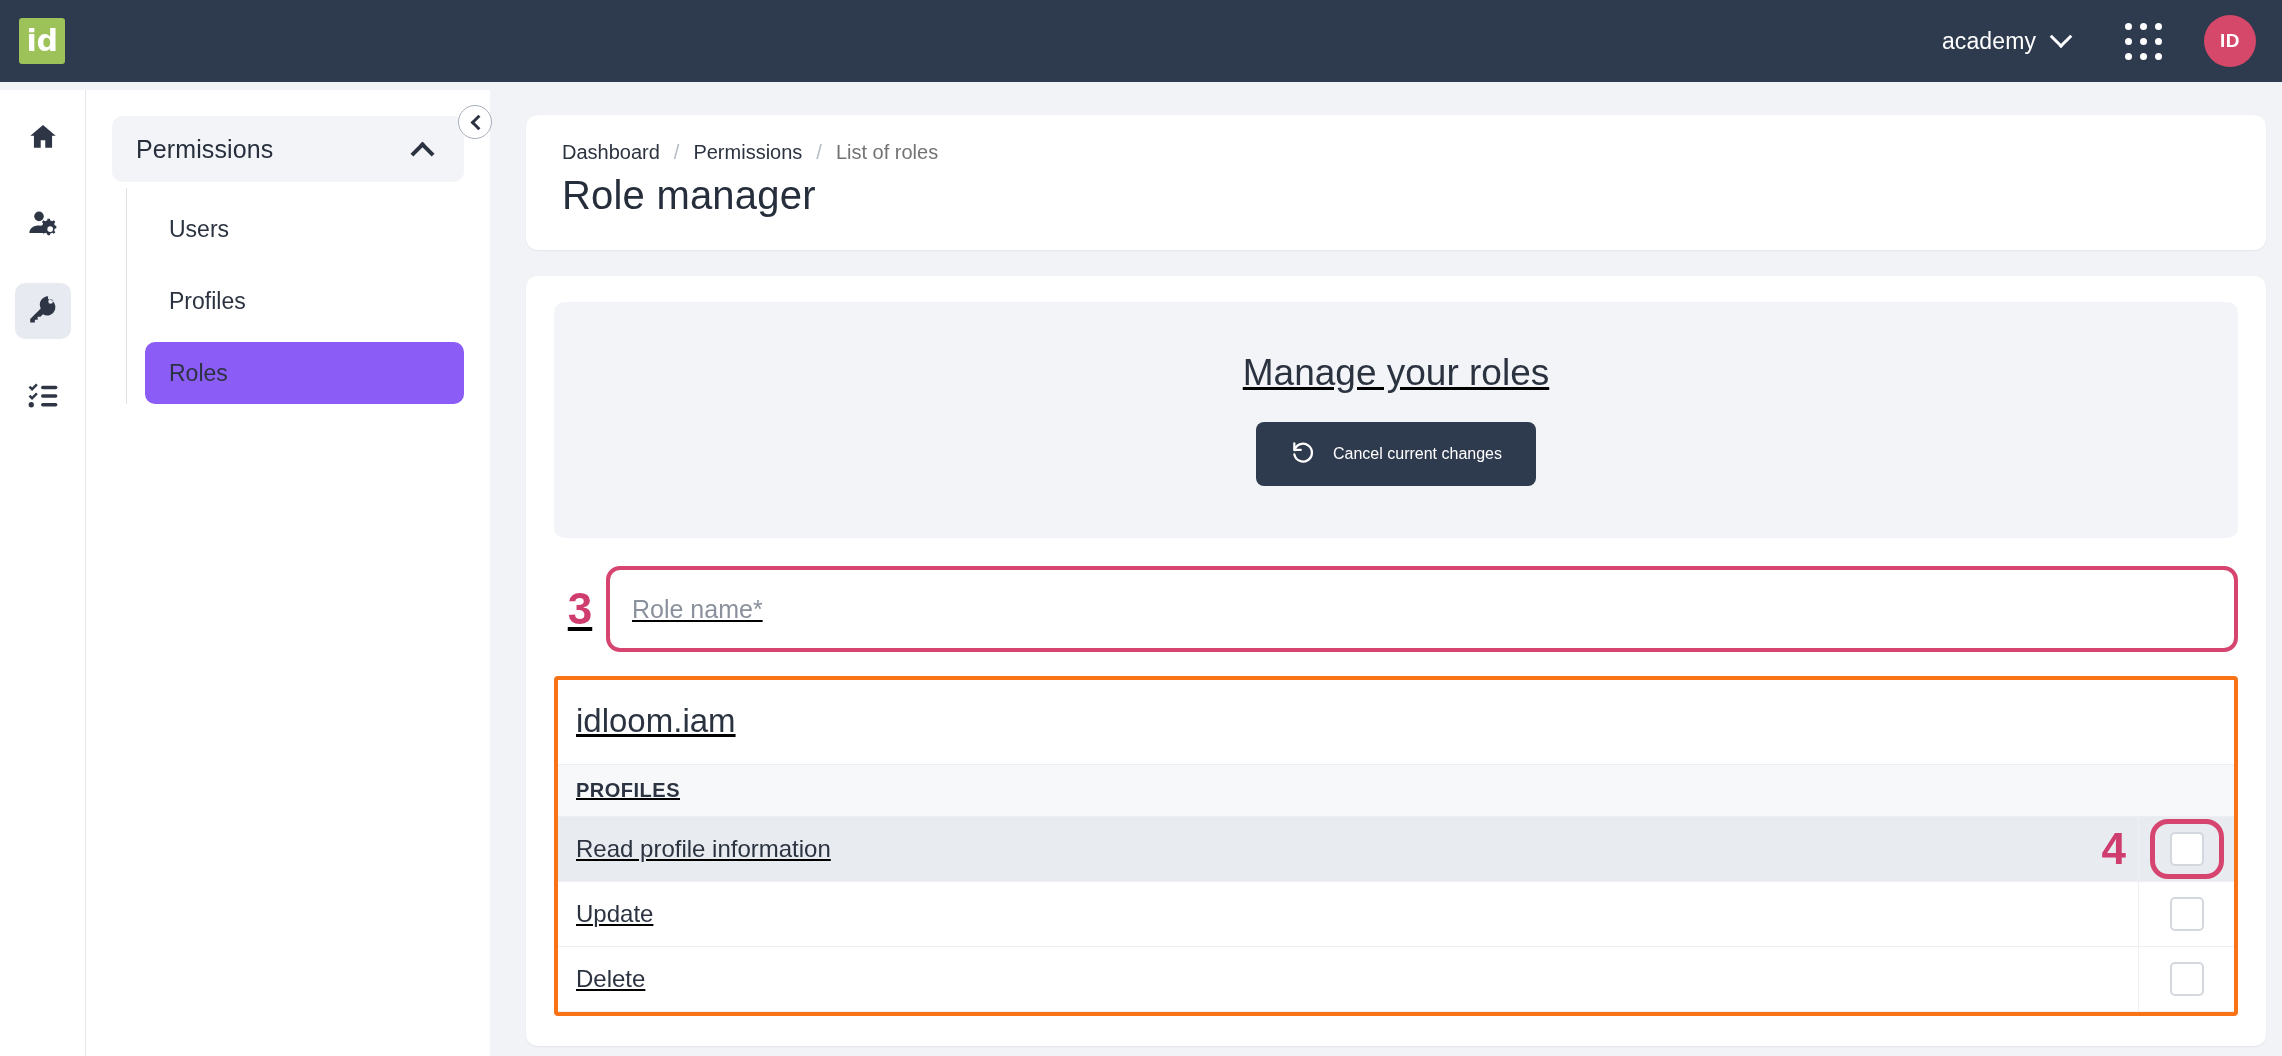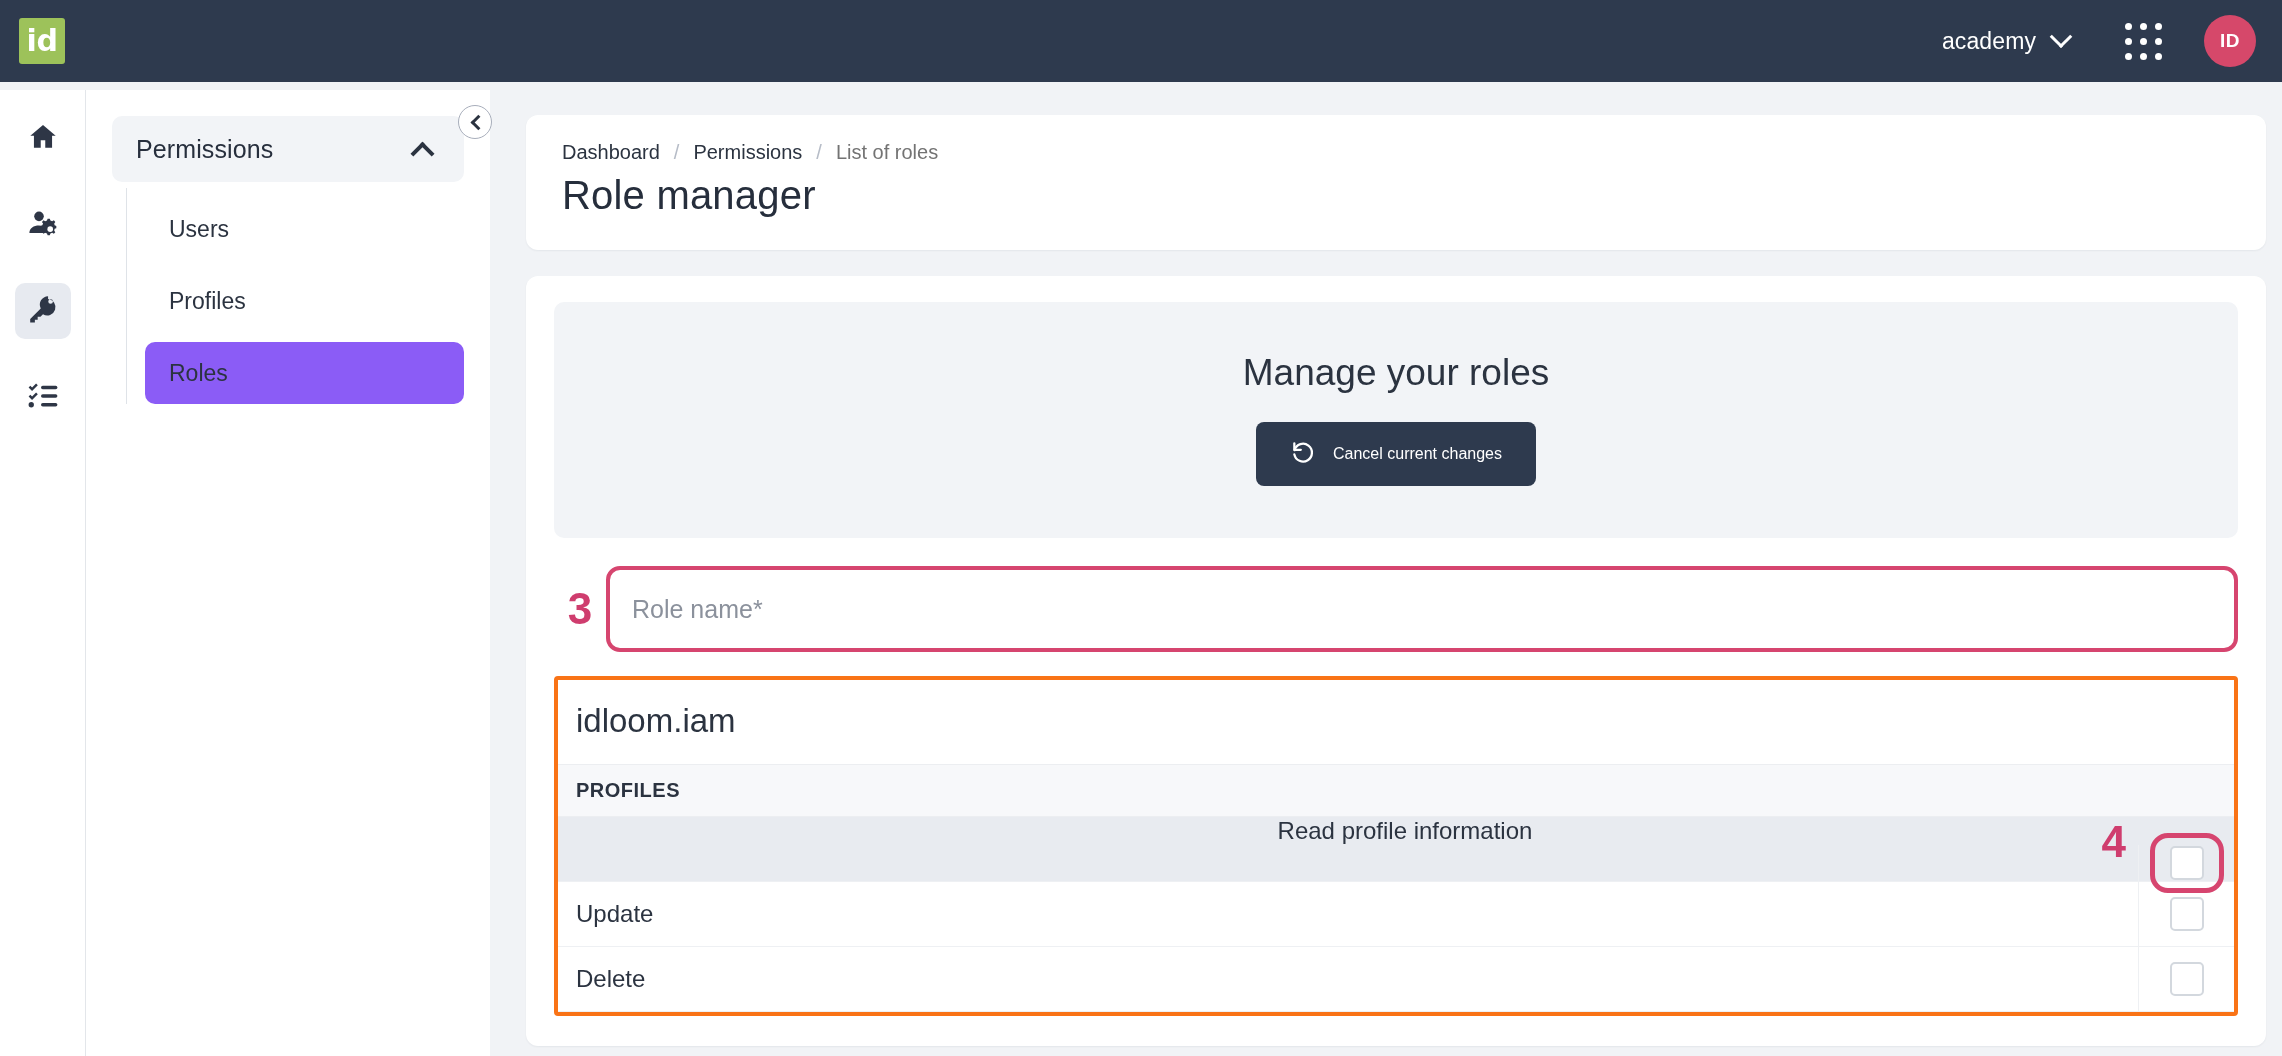--- a/index.html
+++ b/index.html
@@ -130,21 +130,21 @@
     display: flex; align-items: center; gap: 14px;
     font-size: 20px; color: #2b3340; margin-bottom: 9px;
   }
   .breadcrumb a { color: #2b3340; text-decoration: none; cursor: pointer; }
   .breadcrumb .sep { color: #b6bcc7; }
   .breadcrumb .cur { color: #737373; }
   .page-title {
     font-size: 40px; font-weight: 400; color: #262e3c; letter-spacing: .2px;
   }
 
-  .card-body { padding: 26px 28px 15px 28px; height: 770px; overflow: hidden; }
+  .card-body { padding: 26px 28px 15px 28px; height: 770px; overflow: hidden; text-decoration: underline; }
 
   .manage-panel {
     background: #f2f4f7; border-radius: 10px;
     padding: 50px 0 52px 0; text-align: center;
   }
   .manage-title {
     font-size: 37px; color: #2b3340; font-weight: 400; margin-bottom: 28px;
   }
   .cancel-btn {
     display: inline-flex; align-items: center; gap: 17px;
@@ -180,21 +180,21 @@
   .perm-section {
     background: #f7f8fa; padding: 14px 18px;
     font-size: 20px; font-weight: 700; color: #2b3340;
     letter-spacing: .5px; border-bottom: 1px solid #eceef1;
   }
   .perm-row {
     display: flex; align-items: center; position: relative;
     height: 65px; border-bottom: 1px solid #eef0f3;
     padding-left: 18px; cursor: pointer;
   }
-  .perm-row.hl { background: #e8ebf0; flex-direction: column; }
+  .perm-row.hl { background: #e8ebf0; }
   .perm-label { font-size: 24px; color: #2b3340; }
   .perm-check-cell {
     margin-left: auto; width: 96px; height: 100%;
     border-left: 1px solid #eef0f3;
     display: flex; align-items: center; justify-content: center;
     position: relative;
   }
   .perm-check {
     width: 34px; height: 34px; border: 2px solid #d3d8de;
     border-radius: 5px; background: #ffffff; cursor: pointer;

